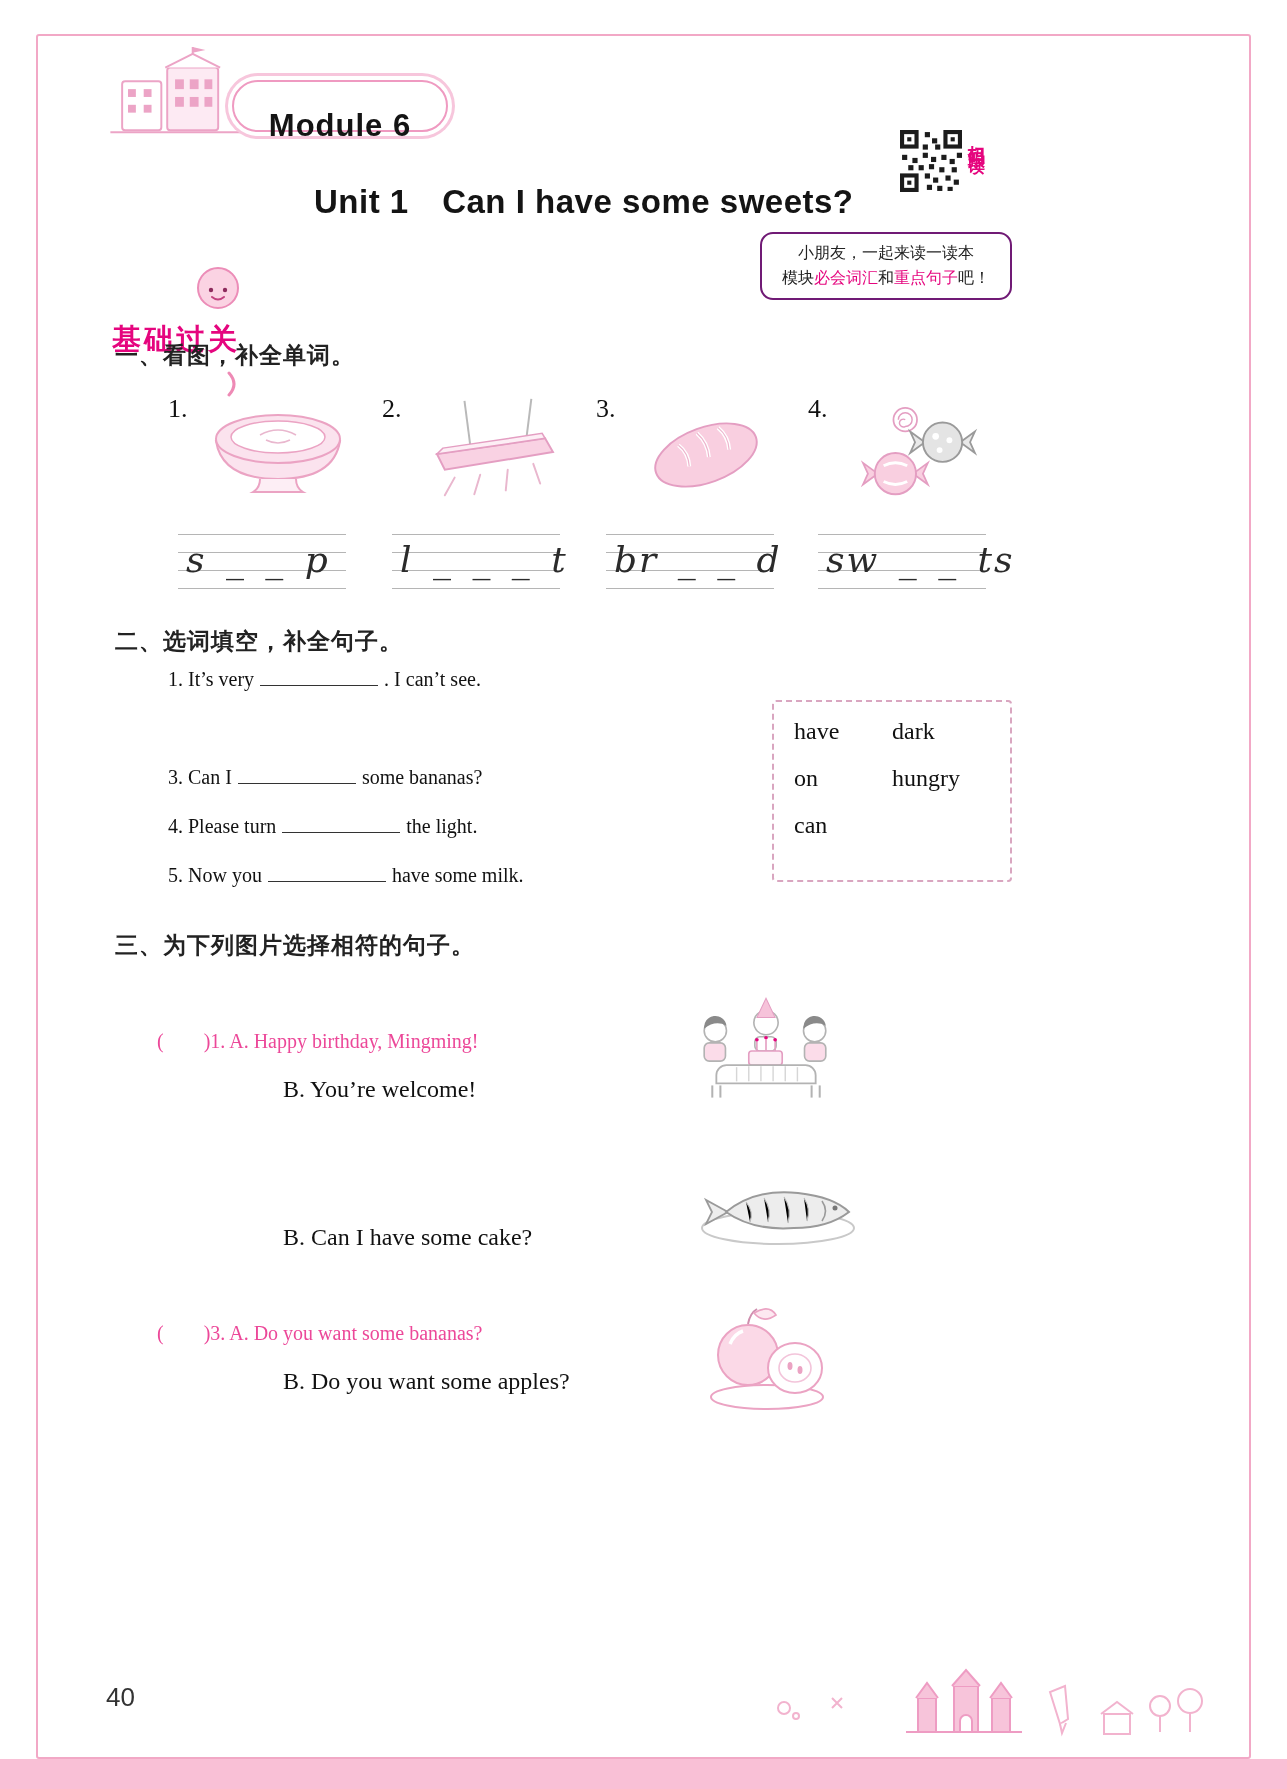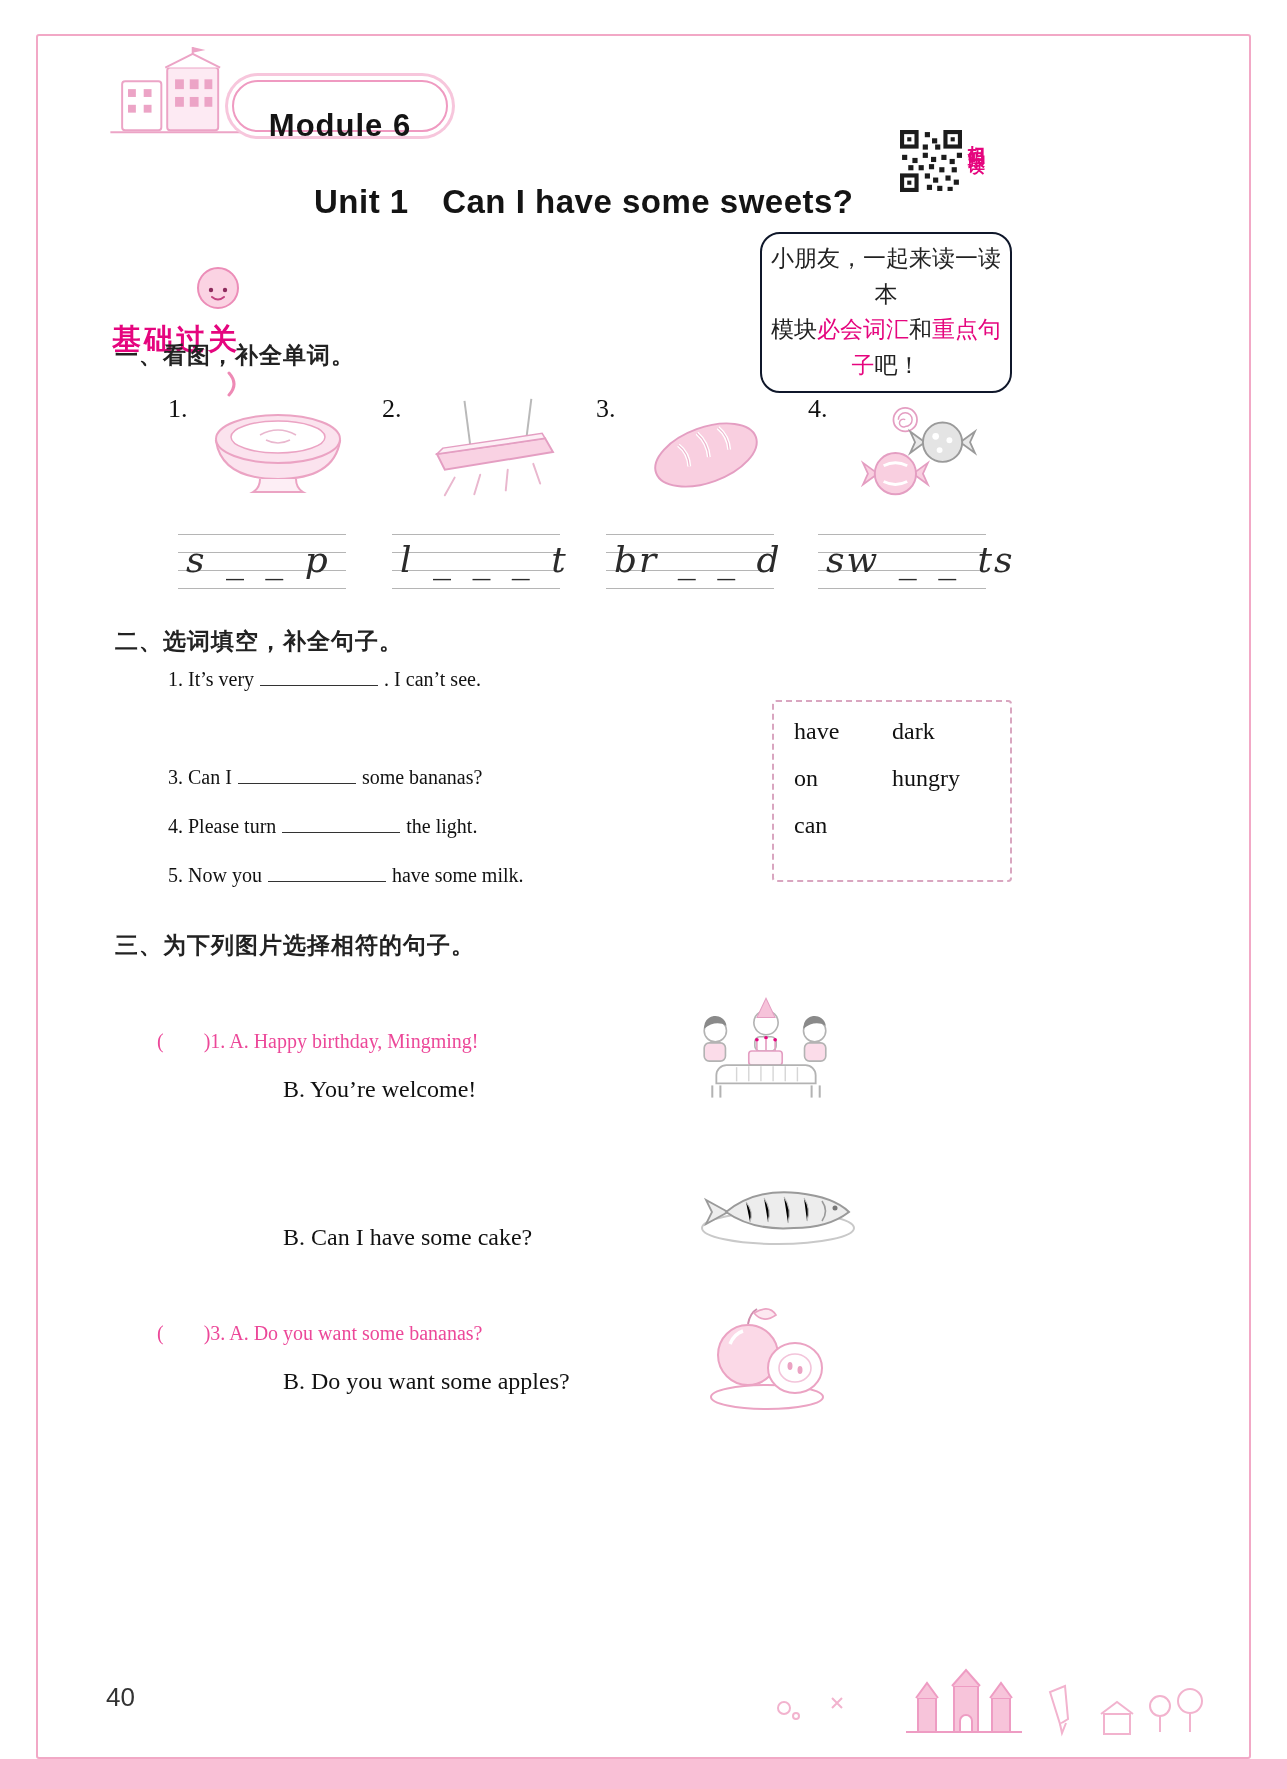--- a/index.html
+++ b/index.html
@@ -17,22 +17,22 @@
     border:2px solid #ef9ac1;border-radius:26px;box-shadow:0 0 0 4px #ffffff,0 0 0 7px #f7c6dc;
     display:flex;align-items:center;justify-content:center;}
   .module-pill span{font-size:31px;font-weight:bold;color:#141414;letter-spacing:1px;margin-top:40px;}
 
   .unit-title{left:314px;top:180px;font-size:33px;font-weight:bold;color:#141414;letter-spacing:0.5px;}
 
   .qr{left:900px;top:130px;width:62px;height:62px;}
   .qr-caption{left:968px;top:131px;writing-mode:vertical-rl;text-orientation:upright;
     color:#e5057e;font-weight:bold;font-size:17px;letter-spacing:4px;line-height:1;}
 
-  .bubble{left:760px;top:232px;width:232px;padding:7px 8px;border:2px solid #0f172a;
-    border-radius:20px;font-size:23px;line-height:1.55;text-align:center;color:#222;background:#fff;}
+  .bubble{left:760px;top:232px;width:232px;padding:7px 8px;border:2px solid #701a75;
+    border-radius:13px;font-size:16px;line-height:1.55;text-align:center;color:#222;background:#fff;}
   .bubble .hl{color:#e5057e;}
 
   .badge{left:112px;top:266px;display:flex;align-items:flex-end;gap:10px;flex-direction:column;}
   .badge-label{font-size:29px;font-weight:bold;color:#e5057e;letter-spacing:3px;}
 
   .sec-heading{font-size:23px;font-weight:600;color:#222;letter-spacing:1px;text-align:center;}
 
   .word-item{position:absolute;width:198px;height:212px;}
   .item-num{position:absolute;left:0;top:2px;font-size:26px;color:#111;}
   .item-img{position:absolute;left:26px;top:0;width:168px;height:126px;

